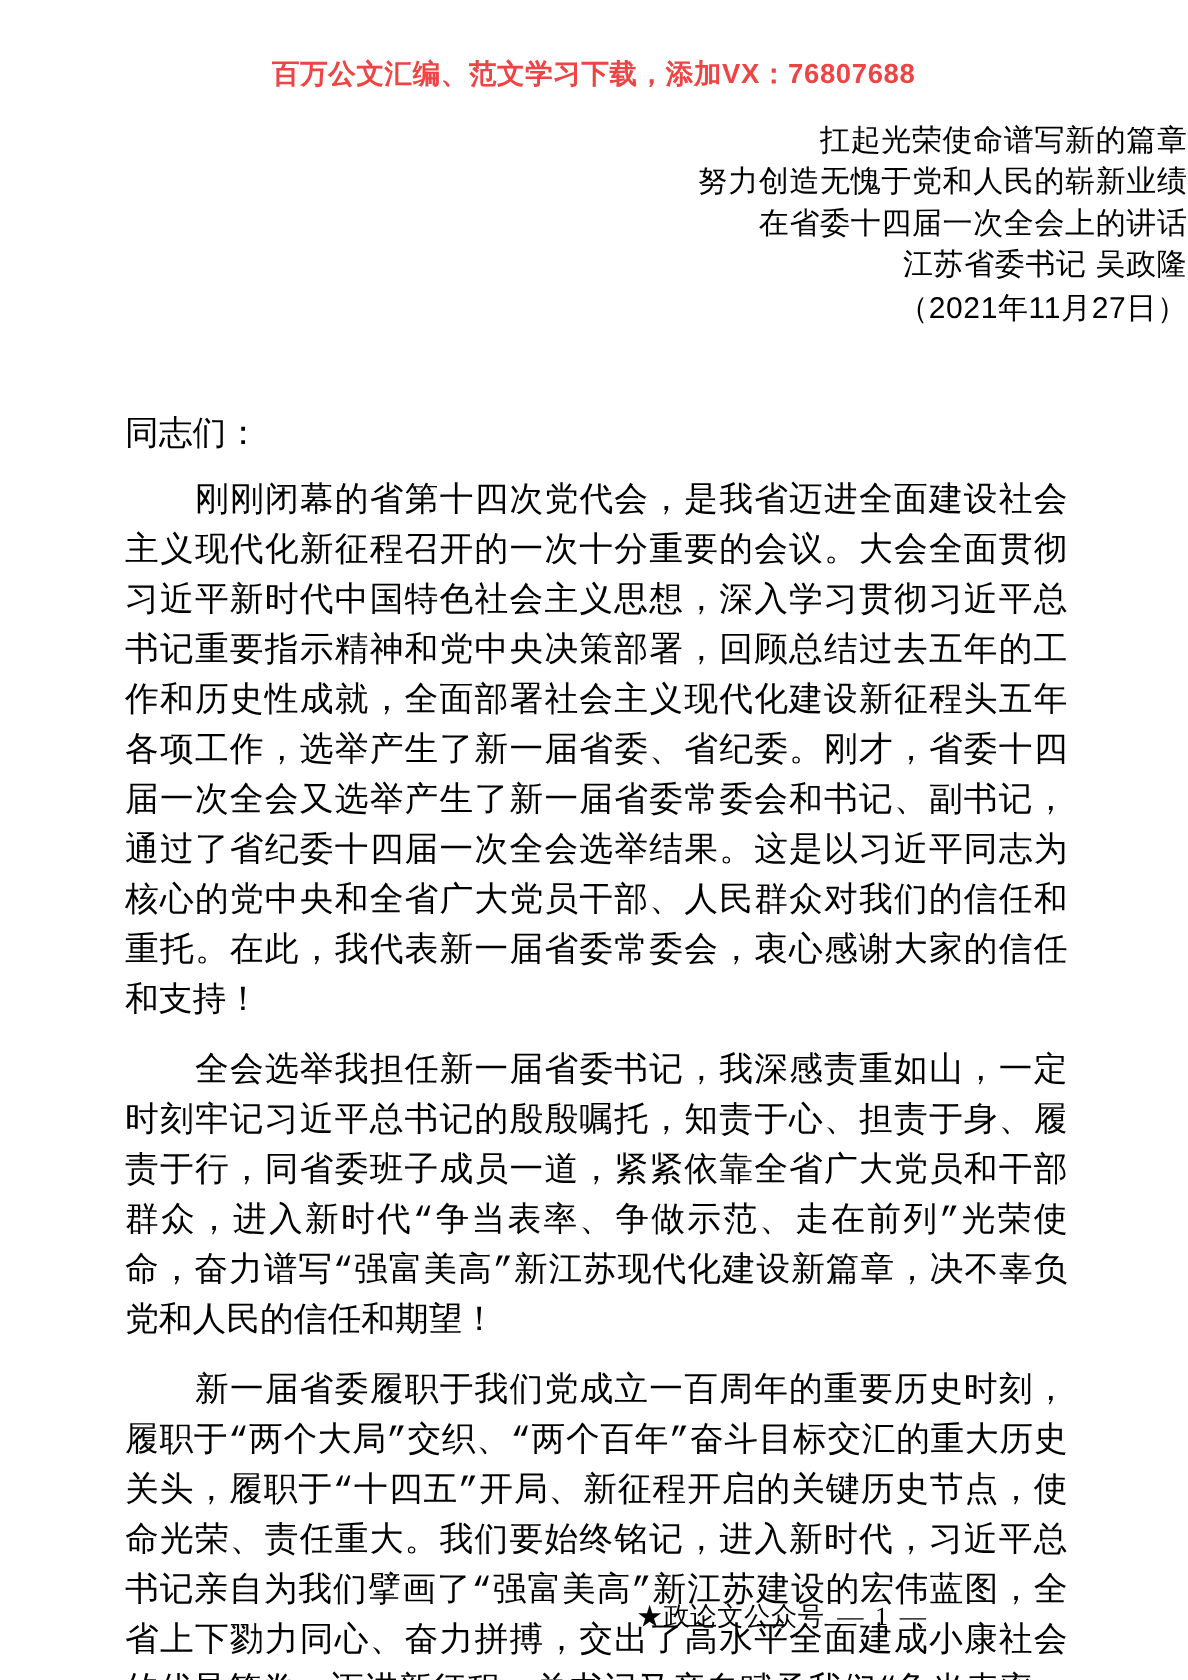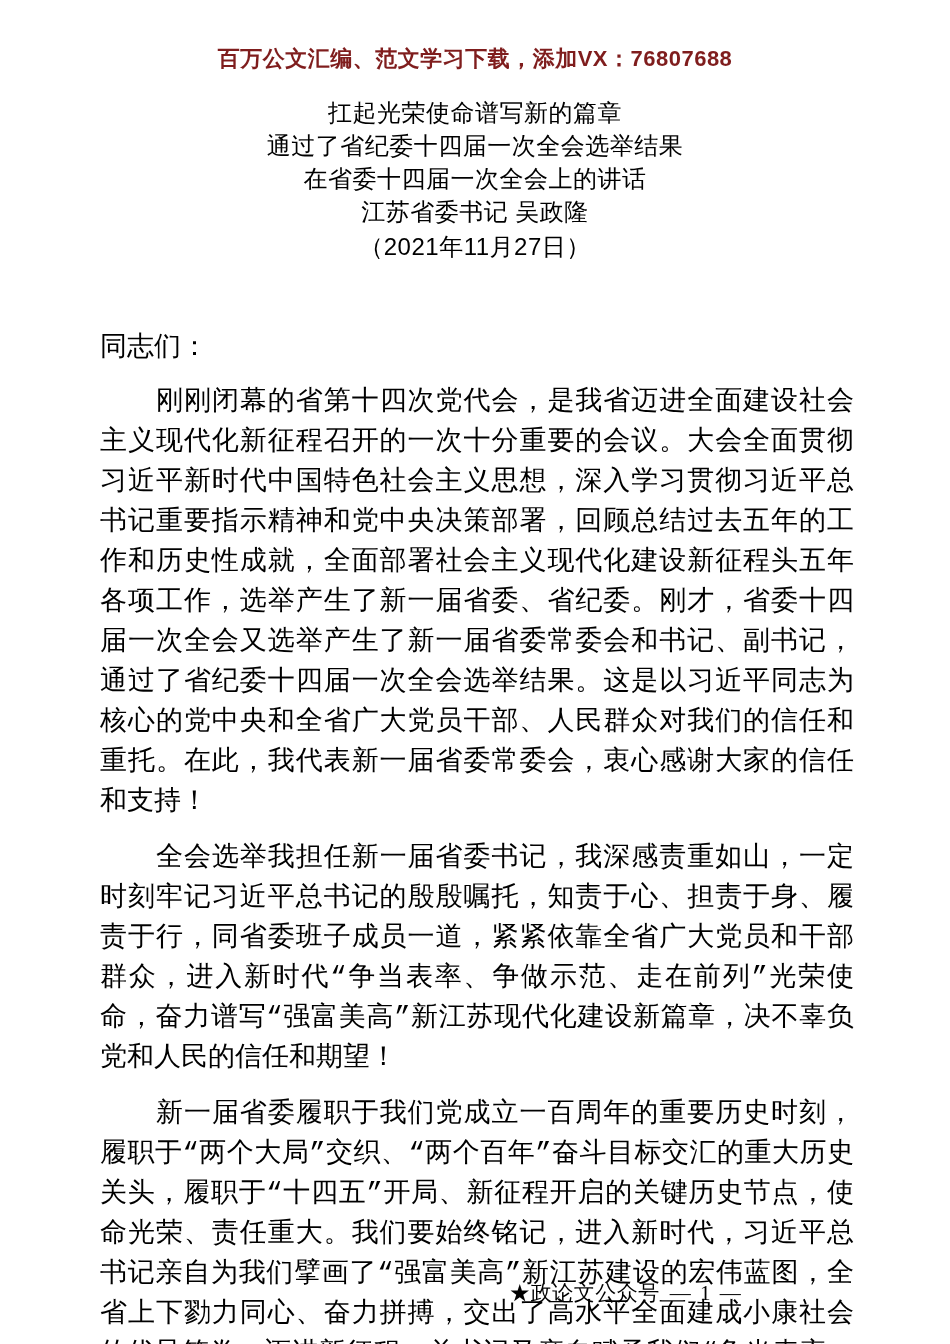--- a/index.html
+++ b/index.html
@@ -24,35 +24,35 @@
     box-sizing: border-box;
   }
 
   
   .watermark {
     position: absolute;
     top: 44px;
     left: 0;
     width: 950px;
     text-align: center;
-    color: #7f1d1d;
+    color: #ef4444;
     font-size: 22px;
     font-weight: 700;
     letter-spacing: 0.5px;
     font-family: "Liberation Sans", "DejaVu Sans", sans-serif;
     white-space: nowrap;
   }
 
   
   .title-block {
     position: absolute;
     top: 96px;
     left: 0;
     width: 950px;
-    text-align: center;
+    text-align: right;
   }
   .title-line {
     font-size: 24px;
     line-height: 33px;
     font-weight: 400;
     letter-spacing: 0.5px;
     white-space: nowrap;
   }
   .byline {
     font-size: 24px;
@@ -114,21 +114,21 @@
 </style>
 </head>
 <body>
 
 <div class="page">
 
   <div class="watermark">百万公文汇编、范文学习下载，添加VX：76807688</div>
 
   <div class="title-block">
     <div class="title-line">扛起光荣使命谱写新的篇章</div>
-    <div class="title-line">通过了省纪委十四届一次全会选举结果</div>
+    <div class="title-line">努力创造无愧于党和人民的崭新业绩</div>
     <div class="title-line">在省委十四届一次全会上的讲话</div>
     <div class="byline">江苏省委书记  吴政隆</div>
     <div class="dateline">（2021年11月27日）</div>
   </div>
 
   <div class="body-wrap">
     <p class="para">同志们：</p>
     <p class="para indent">刚刚闭幕的省第十四次党代会，是我省迈进全面建设社会主义现代化新征程召开的一次十分重要的会议。大会全面贯彻习近平新时代中国特色社会主义思想，深入学习贯彻习近平总书记重要指示精神和党中央决策部署，回顾总结过去五年的工作和历史性成就，全面部署社会主义现代化建设新征程头五年各项工作，选举产生了新一届省委、省纪委。刚才，省委十四届一次全会又选举产生了新一届省委常委会和书记、副书记，通过了省纪委十四届一次全会选举结果。这是以习近平同志为核心的党中央和全省广大党员干部、人民群众对我们的信任和重托。在此，我代表新一届省委常委会，衷心感谢大家的信任和支持！</p>
     <p class="para indent">全会选举我担任新一届省委书记，我深感责重如山，一定时刻牢记习近平总书记的殷殷嘱托，知责于心、担责于身、履责于行，同省委班子成员一道，紧紧依靠全省广大党员和干部群众，进入新时代“争当表率、争做示范、走在前列”光荣使命，奋力谱写“强富美高”新江苏现代化建设新篇章，决不辜负党和人民的信任和期望！</p>
     <p class="para indent">新一届省委履职于我们党成立一百周年的重要历史时刻，履职于“两个大局”交织、“两个百年”奋斗目标交汇的重大历史关头，履职于“十四五”开局、新征程开启的关键历史节点，使命光荣、责任重大。我们要始终铭记，进入新时代，习近平总书记亲自为我们擘画了“强富美高”新江苏建设的宏伟蓝图，全省上下勠力同心、奋力拼搏，交出了高水平全面建成小康社会的优异答卷；迈进新征程，总书记又亲自赋予我们“争当表率、争做示范、走在前列”新的光荣使命，为我们指引前进航向。我们已迈上了新的赶考路，摆在我们面前的就是要牢记总书记的殷殷嘱托，坚决扛起光荣使命，奋力谱写新的篇章，努力交出合格答卷。每一位常委、委员都要深刻体悟这一殷殷嘱托的千钧重量，时刻牢记肩负的光荣使命和重大责任，夙兴夜寐、恪尽职守，以永不懈怠</p>

